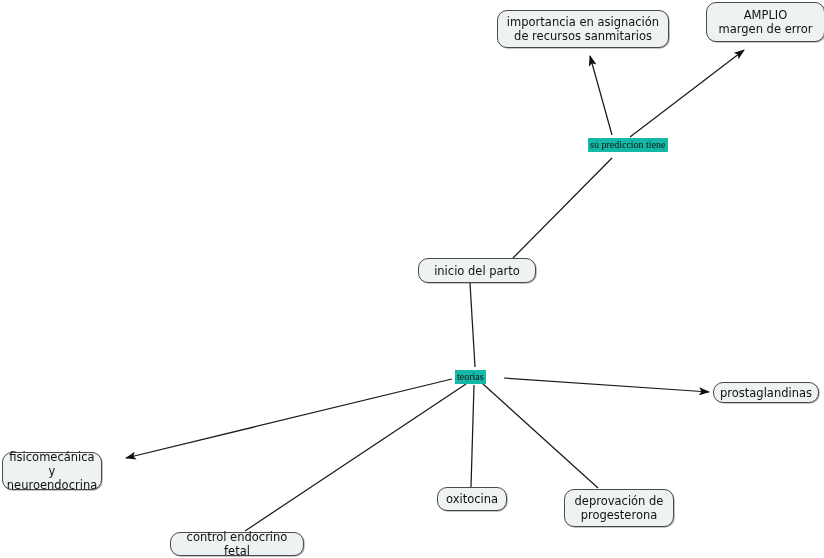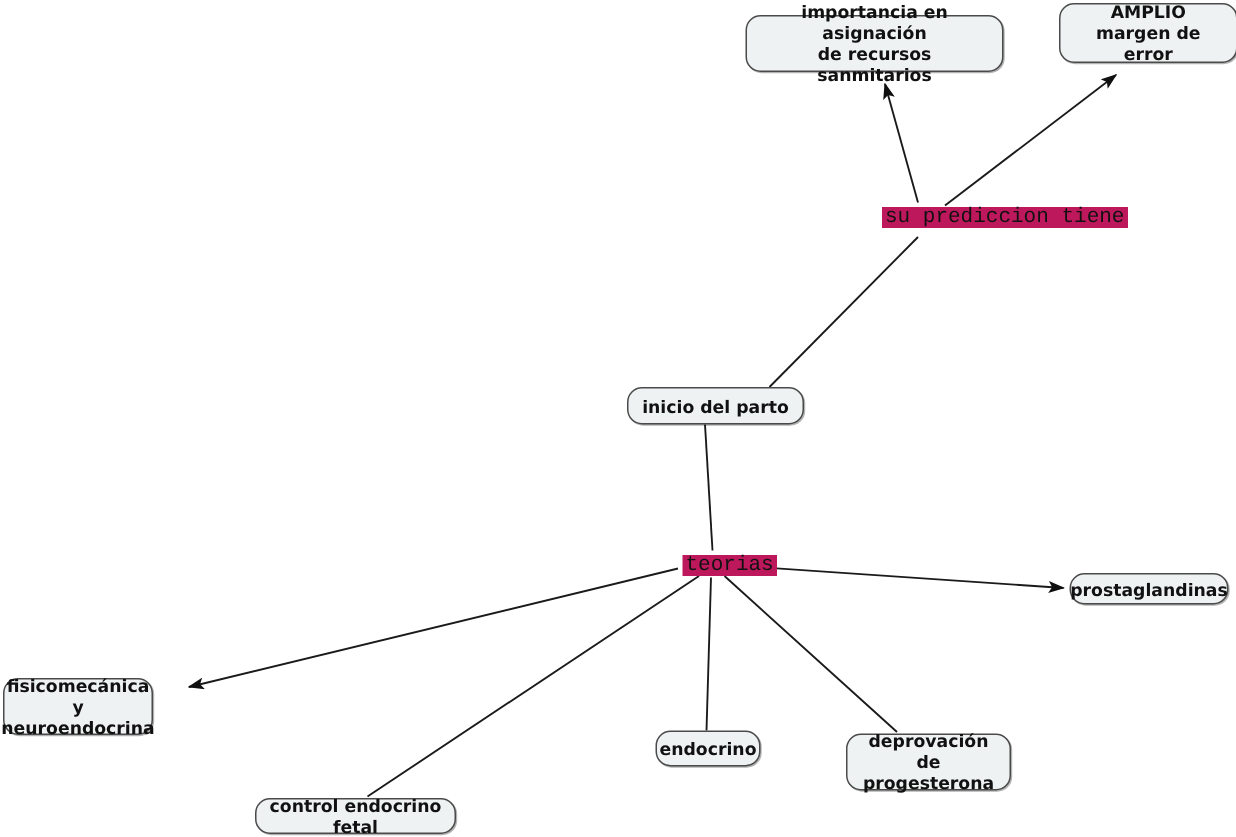--- a/index.html
+++ b/index.html
@@ -34,29 +34,28 @@
     align-items: center;
     justify-content: center;
     text-align: center;
     font-family: "DejaVu Sans", sans-serif;
     font-size: 11.5px;
     line-height: 14px;
     color: #111111;
     white-space: pre-line;
     padding: 2px 7px;
     box-shadow: 0.8px 0.8px 0 rgba(0,0,0,0.30);
-    font-weight: bold;
   }
   .linklabel {
     position: absolute;
-    font-family: Liberation Mono, monospace;
-    font-size: 14px;
+    font-family: Liberation Serif, serif;
+    font-size: 10px;
     line-height: 14px;
     color: #111111;
-    background: #be185d;
+    background: #14b8a6;
     white-space: nowrap;
     padding: 0 2px;
   }
 </style>
 </head>
 <body>
 
 <div id="canvas">
 
   <svg id="edges" viewBox="0 0 824 558">
@@ -91,21 +90,21 @@
   <div class="node" style="left:706px; top:2px; width:119px; height:40px;">AMPLIO
 margen de error</div>
 
   <div class="node" style="left:418px; top:258px; width:118px; height:25px;">inicio del parto</div>
 
   <div class="node" style="left:713px; top:382px; width:106px; height:21px;">prostaglandinas</div>
 
   <div class="node" style="left:2px; top:452px; width:100px; height:38px;">fisicomecánica
 y neuroendocrina</div>
 
-  <div class="node" style="left:437px; top:487px; width:70px; height:24px;">endocrino</div>
+  <div class="node" style="left:437px; top:487px; width:70px; height:24px;">oxitocina</div>
 
   <div class="node" style="left:564px; top:489px; width:110px; height:38px;">deprovación de
 progesterona</div>
 
   <div class="node" style="left:170px; top:532px; width:134px; height:24px;">control endocrino fetal</div>
 
   <div class="linklabel" style="left:588px; top:138px;">su prediccion tiene</div>
 
   <div class="linklabel" style="left:455px; top:370px;">teorias</div>
 

